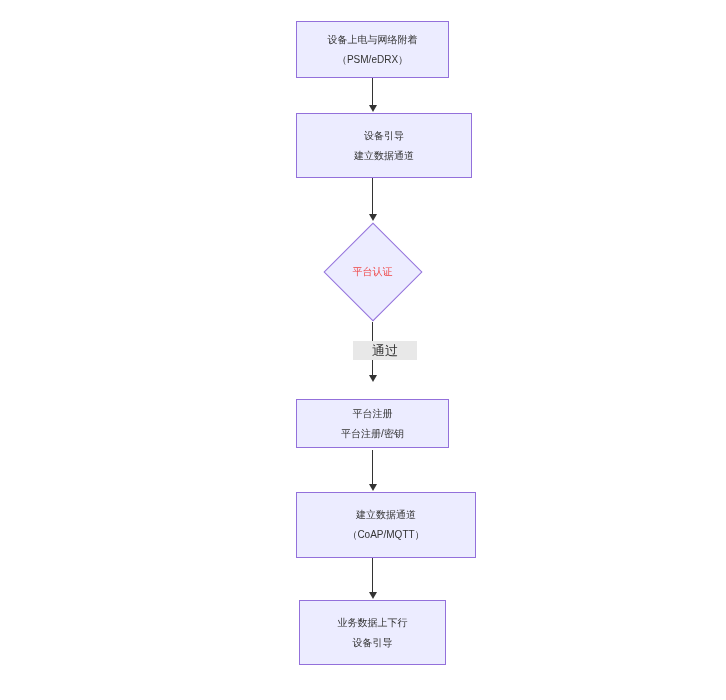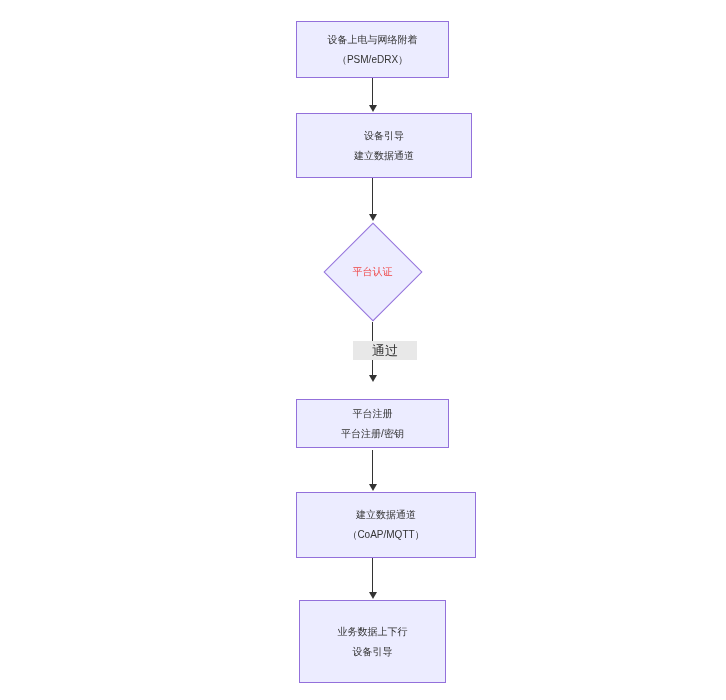--- a/index.html
+++ b/index.html
@@ -114,18 +114,18 @@
   <div class="node" style="left:296px;top:399px;width:153px;height:49px">
     <span>平台注册</span>
     <span>平台注册/密钥</span>
   </div>
 
   <div class="node" style="left:296px;top:492px;width:180px;height:66px">
     <span>建立数据通道</span>
     <span>（CoAP/MQTT）</span>
   </div>
 
-  <div class="node" style="left:299px;top:600px;width:147px;height:83px">
+  <div class="node" style="left:299px;top:600px;width:147px;height:65px">
     <span>业务数据上下行</span>
     <span>设备引导</span>
   </div>
 
 </div>
 
 </body></html>

